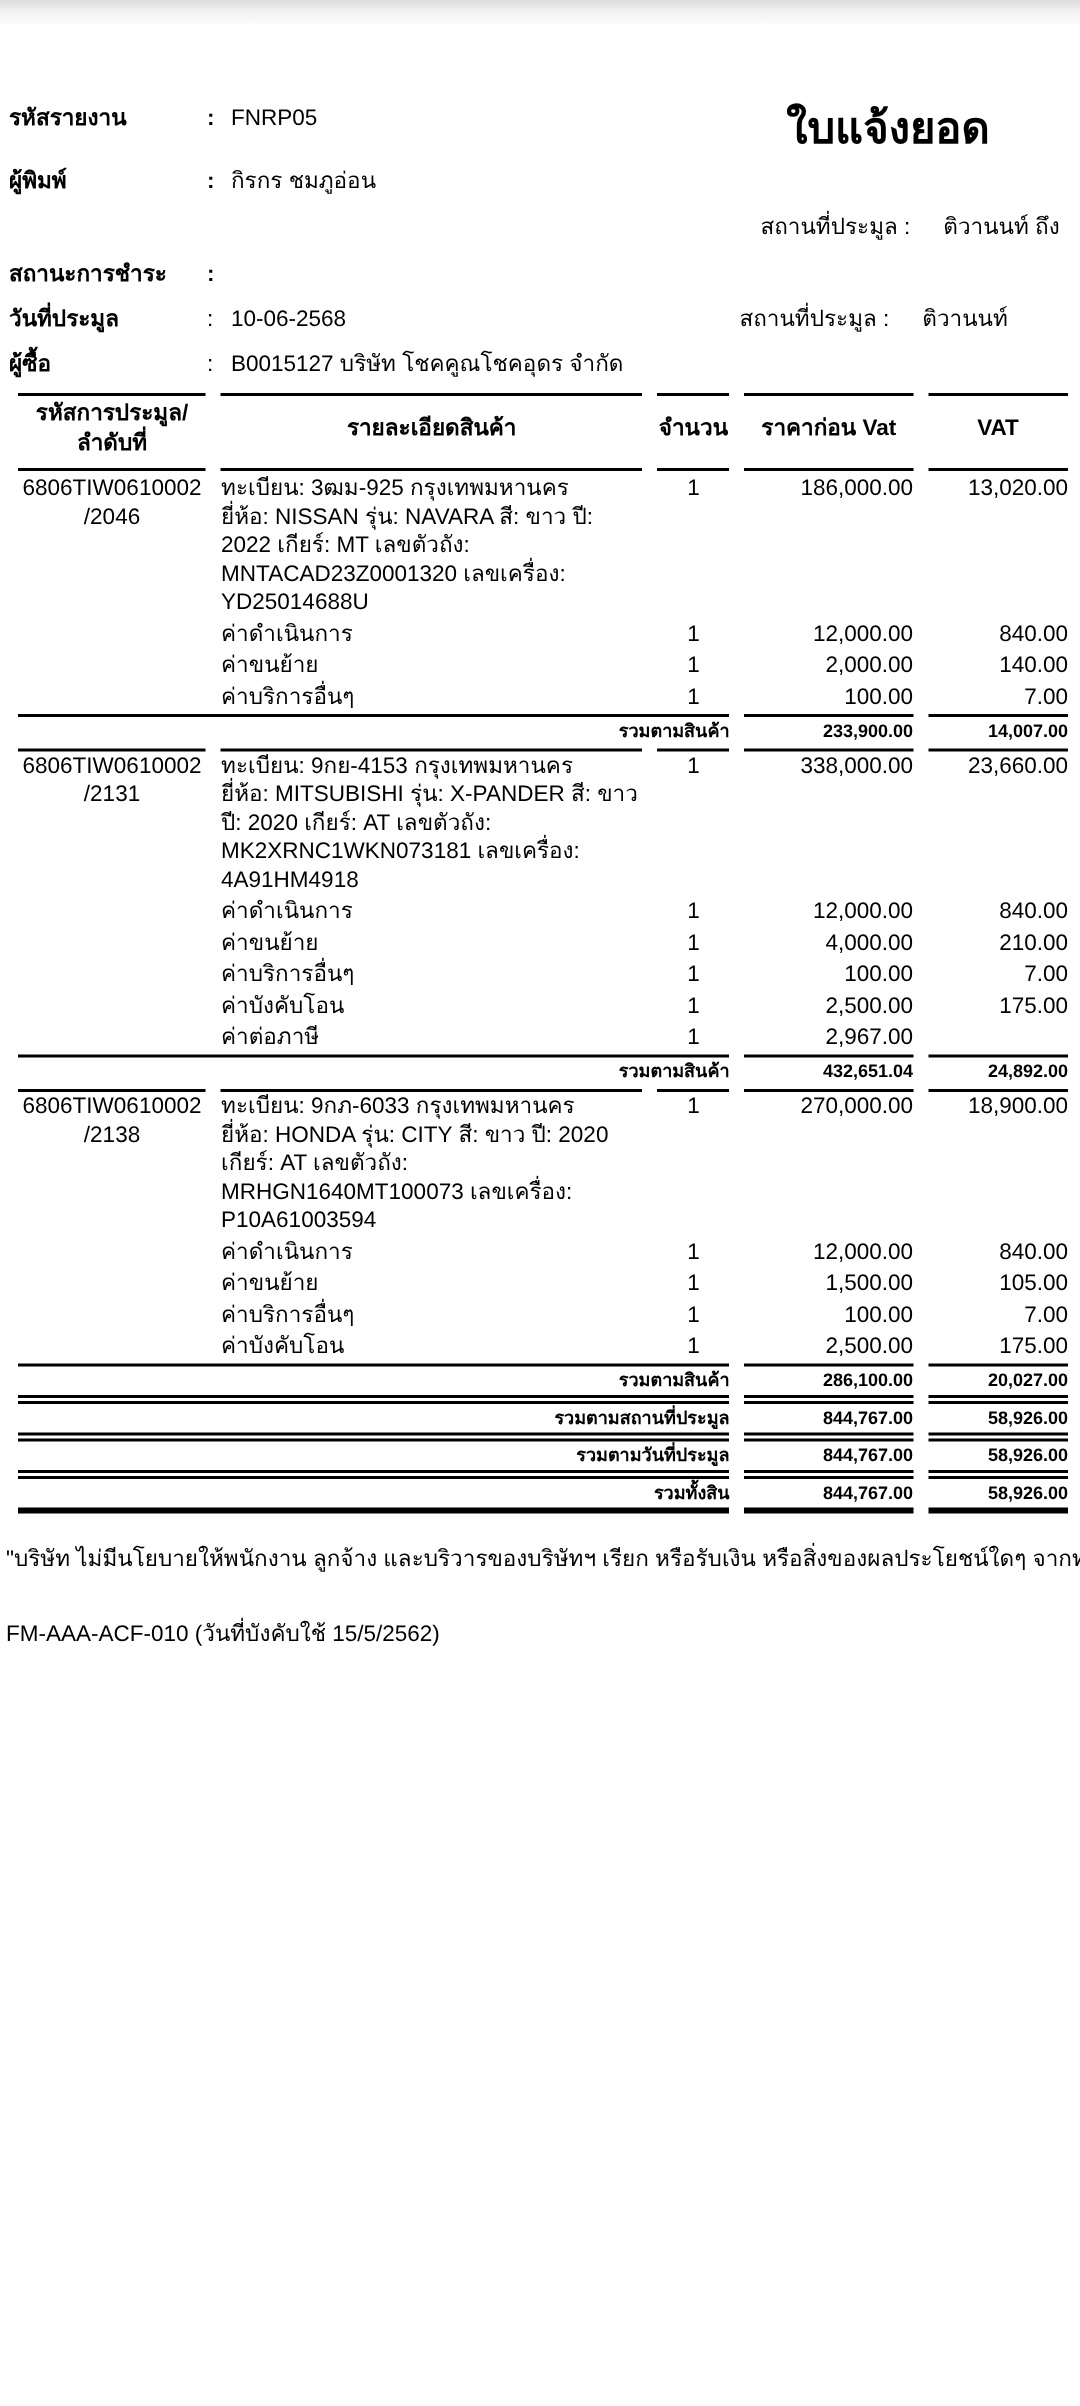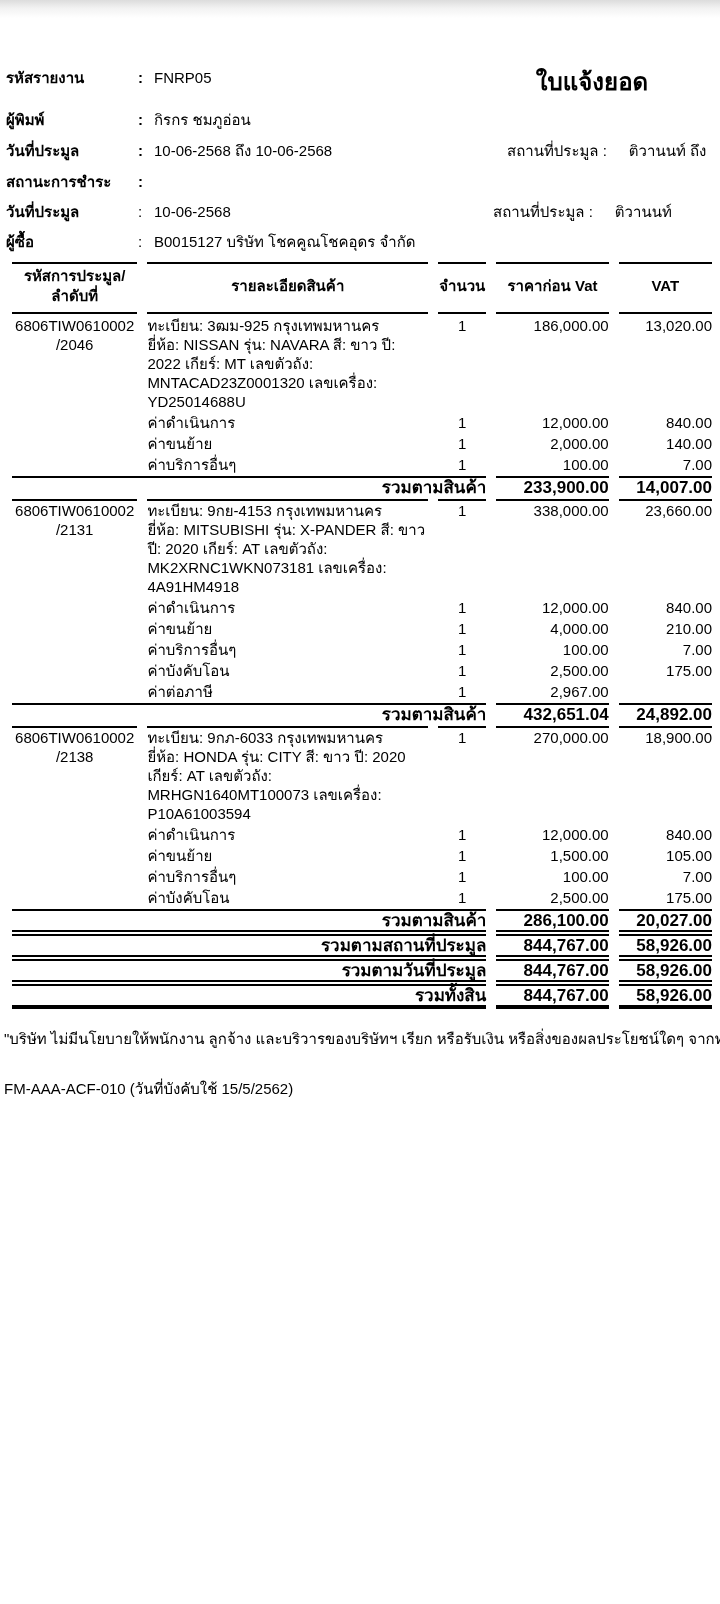--- a/index.html
+++ b/index.html
@@ -23,21 +23,21 @@
   .meta-row.r2 { top: 108px; }
   .meta-row.r3 { top: 139px; }
   .meta-row.r4 { top: 170px; }
   .meta-row.r5 { top: 200px; }
   .meta-row.r6 { top: 230px; }
   .m-label { display: inline-block; width: 132px; font-weight: 700; }
   .m-colon { display: inline-block; width: 16px; font-weight: 700; }
   .m-colon.thin { font-weight: 400; }
   .doc-title {
     position: absolute; top: 62px; left: 512px; width: 160px;
-    text-align: center; font-size: 24px; font-weight: 700;
+    text-align: center; font-size: 29px; font-weight: 700;
   }
   .meta-right { position: absolute; white-space: nowrap; }
   .meta-right.rr1 { top: 139px; left: 507px; }
   .meta-right.rr2 { top: 200px; left: 493px; }
   .meta-right .rlabel { font-weight: 400; margin-right: 22px; }
   
   table.stmt {
     border-collapse: separate;
     border-spacing: 10px 2px;
     table-layout: fixed;
@@ -57,21 +57,21 @@
   .col-qty   { text-align: center; }
   .col-price { text-align: right; }
   .col-vat   { text-align: right; }
   .main-row td { padding-top: 7px; padding-bottom: 4px; }
   .block-start td { border-top: 2.5px solid #000; }
   .code-cell { text-align: center; }
   .fee-row td { padding-top: 7px; padding-bottom: 7px; }
   .sum-row td, .total-row td {
     border-top: 2.5px solid #000;
     font-weight: 700;
-    font-size: 17px;
+    font-size: 12px;
     padding: 5px 0 6px 0;
   }
   .sum-label { text-align: right; padding-right: 2px; }
   .pre-total td { border-bottom: 2.5px solid #000; }
   .total-row td { border-bottom: 2.5px solid #000; }
   .grand td { border-bottom-width: 4.5px; }
   
   .footer { margin: 16px 0 0 4px; }
   .disclaimer { white-space: nowrap; overflow: hidden; width: 716px; }
   .form-code { margin-top: 26px; }
@@ -85,23 +85,20 @@
   <div class="doc-title">ใบแจ้งยอด</div>
 
   <div class="meta-row r1">
     <span class="m-label">รหัสรายงาน</span><span class="m-colon">:</span><span>FNRP05</span>
   </div>
 
   <div class="meta-row r2">
     <span class="m-label">ผู้พิมพ์</span><span class="m-colon">:</span><span>กิรกร ชมภูอ่อน</span>
   </div>
 
-  <div class="meta-row r3">
-    <span class="m-label">วันที่ประมูล</span><span class="m-colon">:</span><span>10-06-2568 ถึง 10-06-2568</span>
-  </div>
   <div class="meta-right rr1">
     <span class="rlabel">สถานที่ประมูล :</span><span>ติวานนท์ ถึง</span>
   </div>
 
   <div class="meta-row r4">
     <span class="m-label">สถานะการชำระ</span><span class="m-colon">:</span><span></span>
   </div>
 
   <div class="meta-row r5">
     <span class="m-label">วันที่ประมูล</span><span class="m-colon thin">:</span><span>10-06-2568</span>

